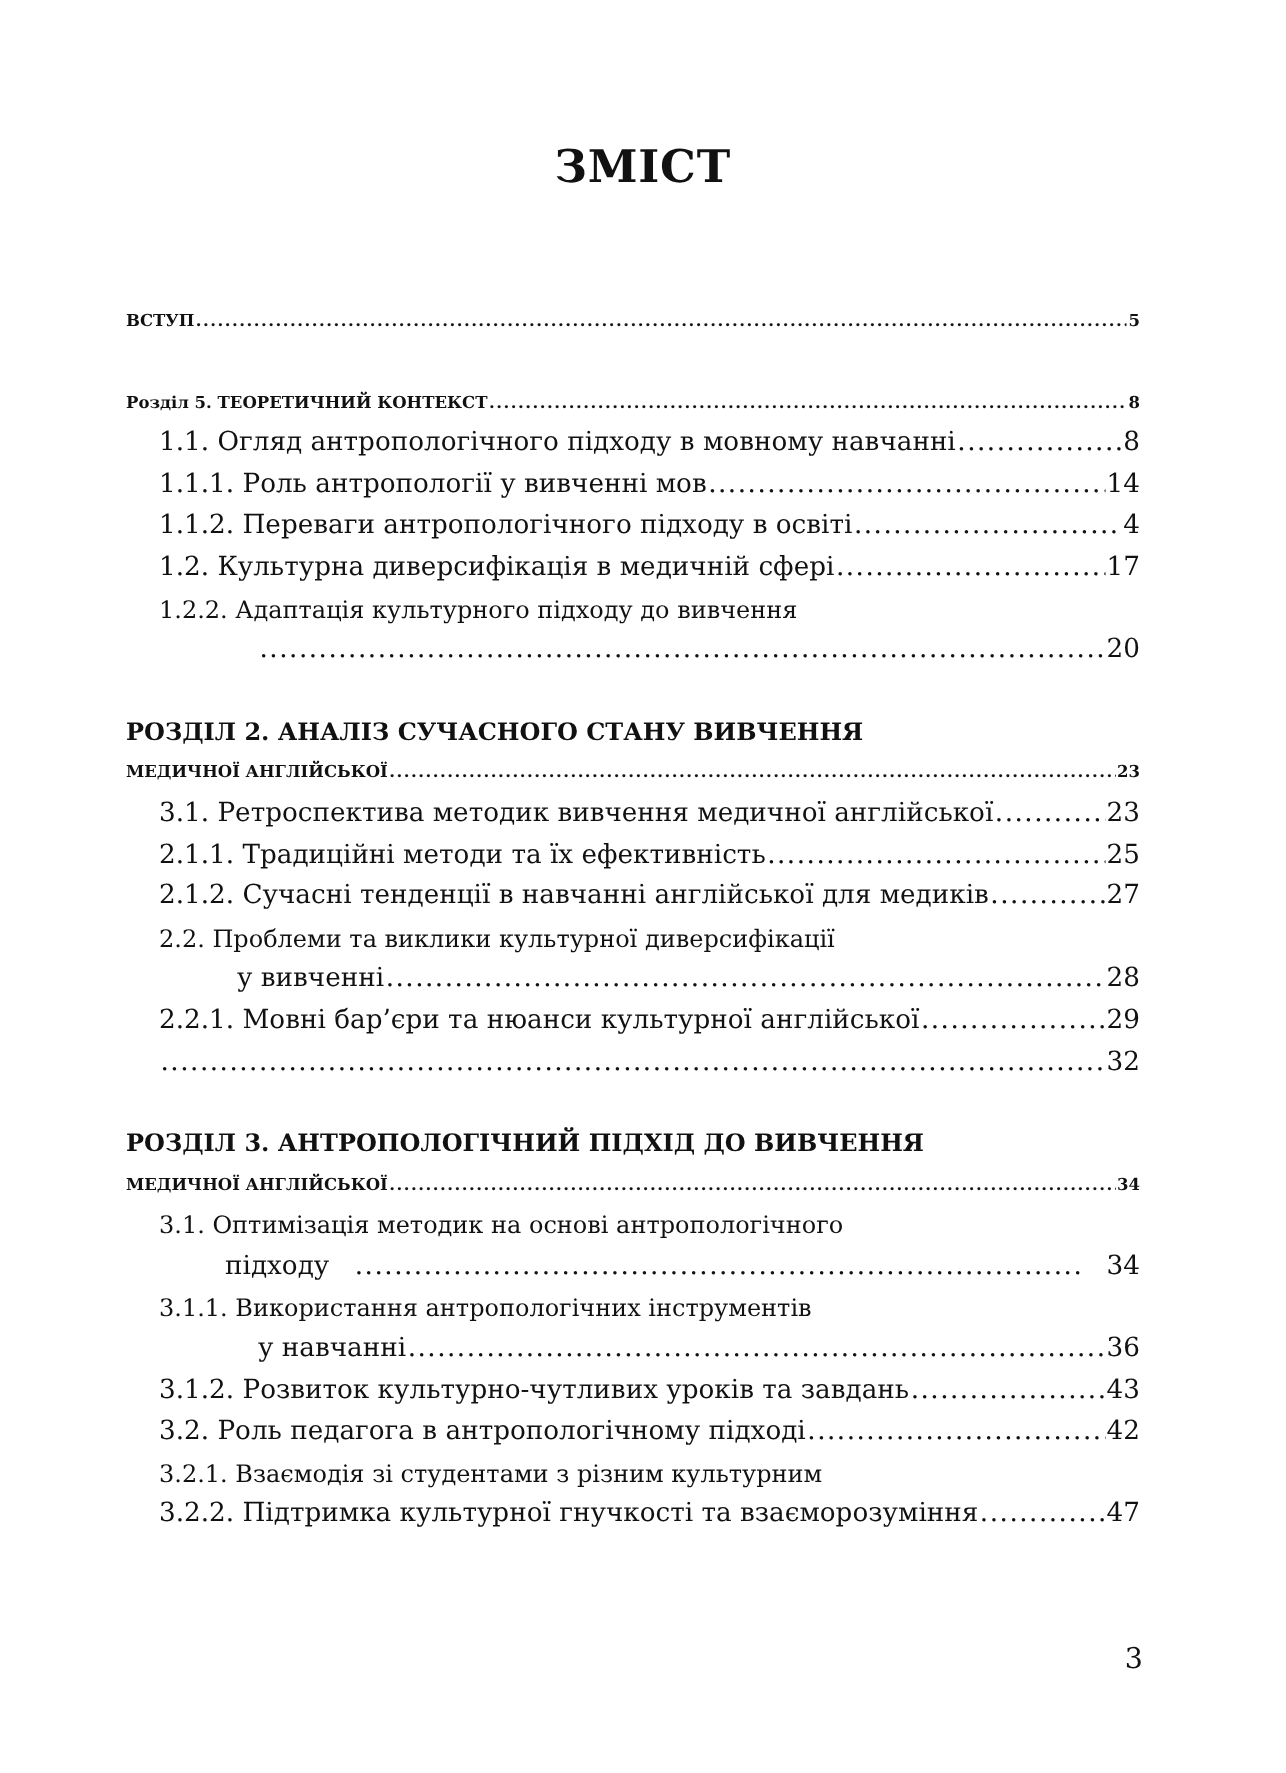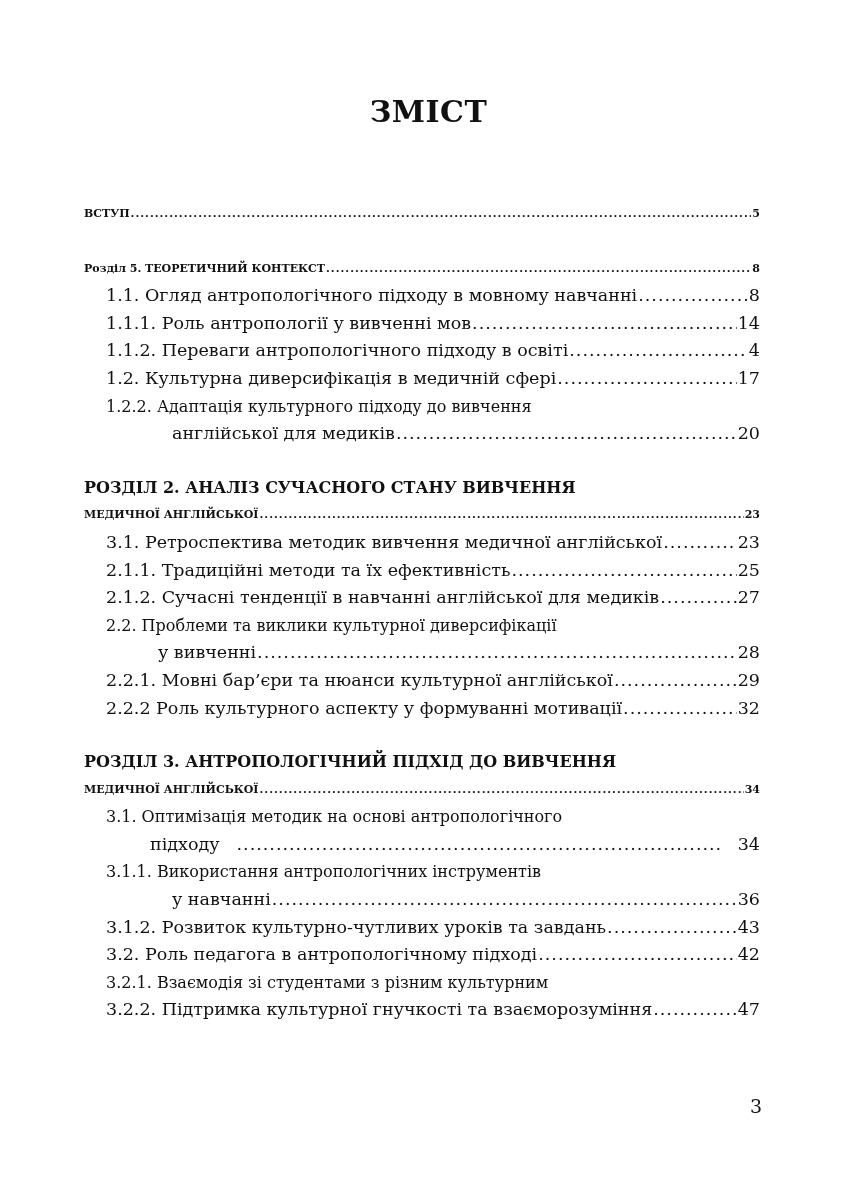--- a/index.html
+++ b/index.html
@@ -59,21 +59,20 @@
     <span class="dots"></span>
     <span class="page">4</span>
   </div>
   <div class="entry lvl1">
     <span class="text">1.2. Культурна диверсифікація в медичній сфері</span>
     <span class="dots"></span>
     <span class="page">17</span>
   </div>
   <div class="plain lvl1">1.2.2. Адаптація культурного підходу до вивчення</div>
   <div class="entry cont">
-    <span class="text">англійської для медиків</span>
     <span class="dots"></span>
     <span class="page">20</span>
   </div>
 
   <div class="gap"></div>
 
   <div class="plain bold">РОЗДІЛ 2. АНАЛІЗ СУЧАСНОГО СТАНУ ВИВЧЕННЯ</div>
   <div class="entry bold">
     <span class="text">МЕДИЧНОЇ АНГЛІЙСЬКОЇ</span>
     <span class="dots"></span>
@@ -99,21 +98,20 @@
     <span class="text">у вивченні</span>
     <span class="dots"></span>
     <span class="page">28</span>
   </div>
   <div class="entry lvl1">
     <span class="text">2.2.1. Мовні бар’єри та нюанси культурної англійської</span>
     <span class="dots"></span>
     <span class="page">29</span>
   </div>
   <div class="entry lvl1">
-    <span class="text">2.2.2 Роль культурного аспекту у формуванні мотивації</span>
     <span class="dots"></span>
     <span class="page">32</span>
   </div>
 
   <div class="gap"></div>
 
   <div class="plain bold">РОЗДІЛ 3. АНТРОПОЛОГІЧНИЙ ПІДХІД ДО ВИВЧЕННЯ</div>
   <div class="entry bold">
     <span class="text">МЕДИЧНОЇ АНГЛІЙСЬКОЇ</span>
     <span class="dots"></span>

